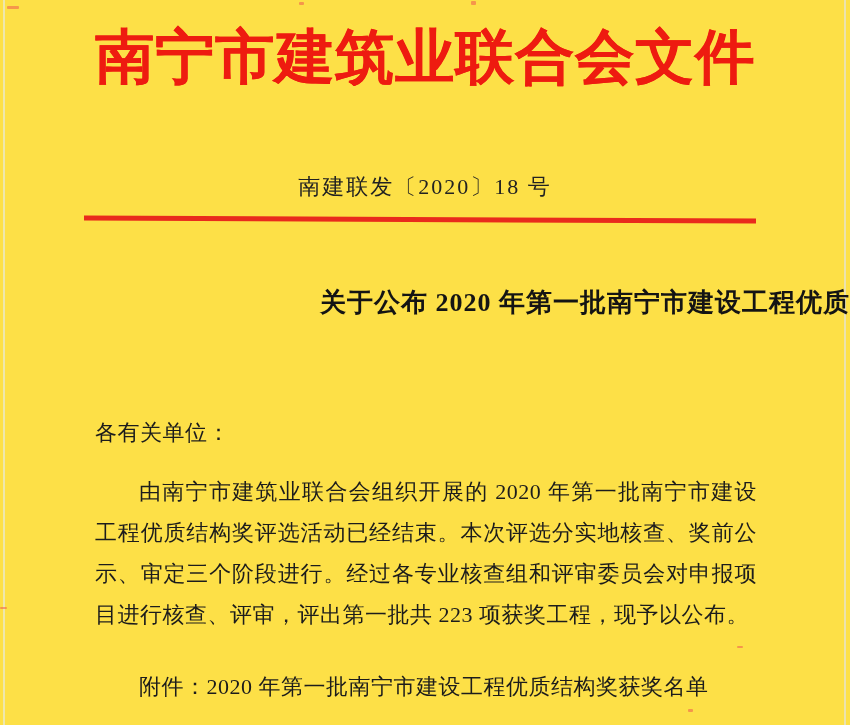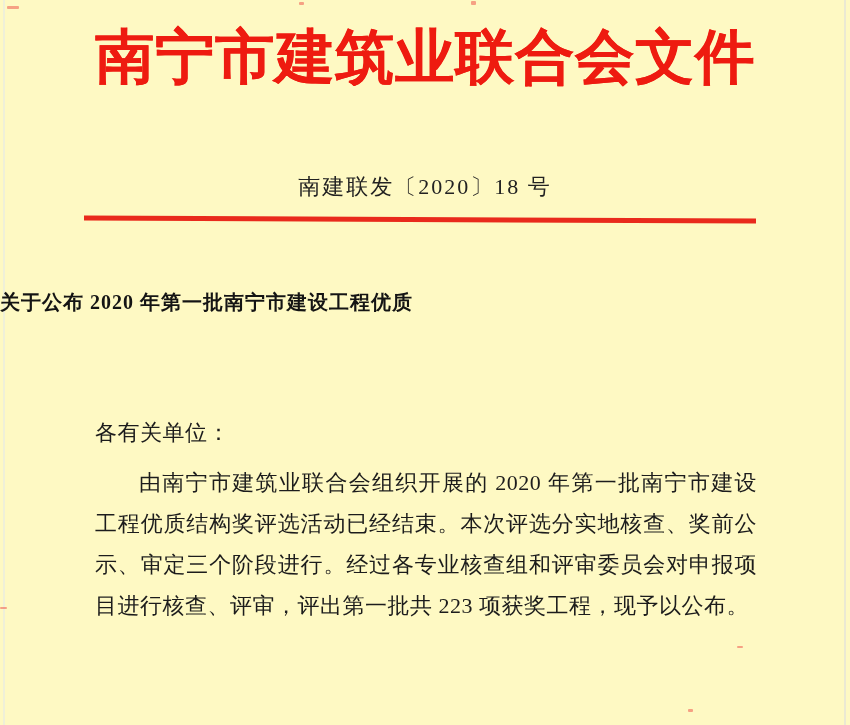--- a/index.html
+++ b/index.html
@@ -9,21 +9,21 @@
     height: 725px;
     background: #ffffff;
     overflow: hidden;
     font-family: "Liberation Serif", "DejaVu Serif", serif;
   }
 
   .page {
     position: relative;
     width: 850px;
     height: 725px;
-    background: #fef9c3;
+    background: #fde047;
   }
 
   
   .edge-left {
     position: absolute; left: 3px; top: 0;
     width: 2px; height: 100%;
     background: #e7ebe4; opacity: .65;
   }
   .edge-right {
     position: absolute; left: 844px; top: 0;
@@ -70,40 +70,40 @@
     left: 84px; top: 217px;
     width: 672px; height: 5px;
     background: #e92a1c;
     transform: rotate(0.25deg);
   }
 
   .doc-title {
     position: absolute;
     left: 0; top: 279px;
     width: 100%;
-    text-align: left;
-    font-size: 20px;
+    text-align: right;
+    font-size: 26px;
     line-height: 47px;
     font-weight: 700;
     letter-spacing: 1px;
     color: #141414;
   }
 
   .body-block {
     position: absolute;
     left: 95px; top: 417px;
     width: 662px;
     font-size: 22px;
     color: #1c1c1c;
     letter-spacing: 0.5px;
   }
 
   .salutation {
     line-height: 32px;
-    margin-bottom: 13px;
+    margin-bottom: 22px;
   }
 
   .paragraph {
     text-indent: 2em;
     text-align: justify;
     line-height: 41px;
   }
 
   .attachment-line {
     position: absolute;
@@ -139,14 +139,15 @@
 
   <div class="doc-title">
     <div>关于公布 2020 年第一批南宁市建设工程优质</div>
   </div>
 
   <div class="body-block">
     <div class="salutation">各有关单位：</div>
     <div class="paragraph">由南宁市建筑业联合会组织开展的 2020 年第一批南宁市建设工程优质结构奖评选活动已经结束。本次评选分实地核查、奖前公示、审定三个阶段进行。经过各专业核查组和评审委员会对申报项目进行核查、评审，评出第一批共 223 项获奖工程，现予以公布。</div>
   </div>
 
+  <div class="attachment-line">附件：2020 年第一批南宁市建设工程优质结构奖获奖名单</div>
 
 </div>
 
 </body></html>

